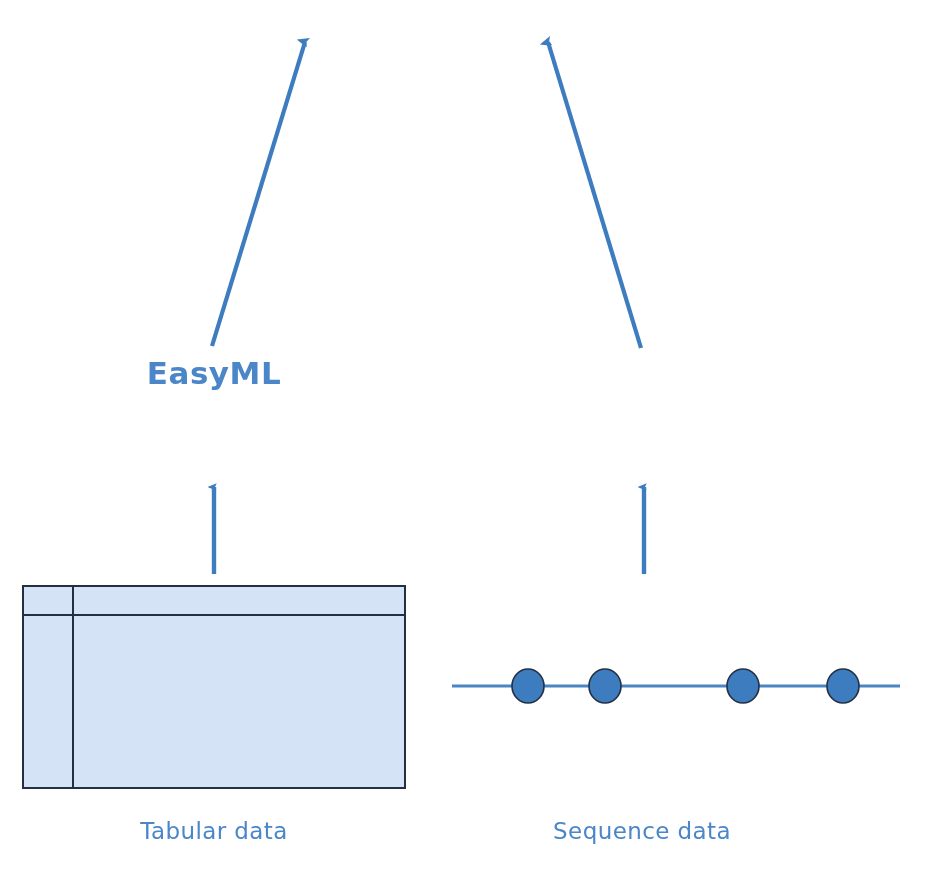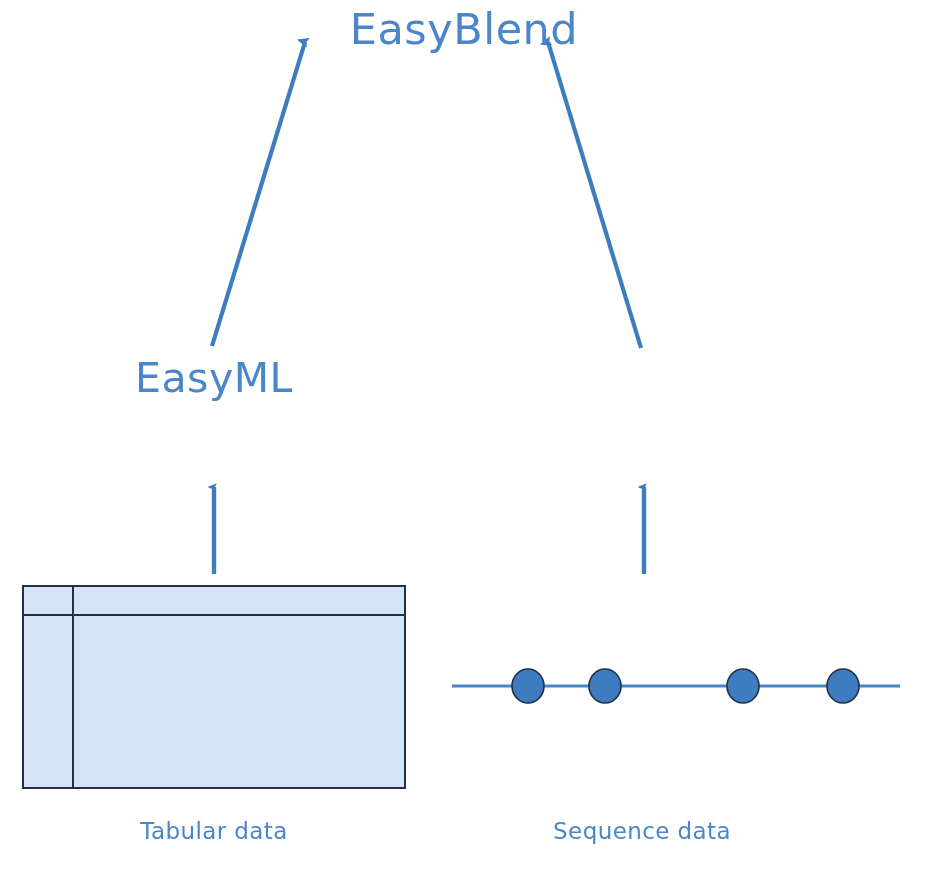--- a/index.html
+++ b/index.html
@@ -34,21 +34,22 @@
     font-family: "DejaVu Sans", "Liberation Sans", sans-serif;
     font-weight: 400;
     white-space: nowrap;
     letter-spacing: 0.5px;
     line-height: 1;
   }
   .node-label.top-level {
     font-size: 43px;
   }
   .node-label.mid-level {
-    font-size: 41px;
+    font-size: 31px;
+    font-weight: bold;
   }
   .caption-label {
     position: absolute;
     color: #4a86c8;
     font-family: "DejaVu Sans", "Liberation Sans", sans-serif;
     font-size: 23px;
     font-weight: 400;
     white-space: nowrap;
     letter-spacing: 0.4px;
     line-height: 1;
@@ -91,21 +92,20 @@
 
     <line x1="214" y1="574" x2="214" y2="487" stroke="#3d7cbf" stroke-width="4.4" marker-end="url(#arrowhead-up)"></line>
 
     <line x1="644" y1="574" x2="644" y2="487" stroke="#3d7cbf" stroke-width="4.4" marker-end="url(#arrowhead-up)"></line>
 
     <line x1="212" y1="346" x2="305" y2="42" stroke="#3d7cbf" stroke-width="4.2" marker-end="url(#arrowhead-diag)"></line>
 
     <line x1="641" y1="348" x2="548" y2="42" stroke="#3d7cbf" stroke-width="4.2" marker-end="url(#arrowhead-diag)"></line>
   </svg>
 
-  <div id="label-easyblend" class="node-label top-level">EasyBlend</div>
 
   <div id="label-easyml" class="node-label mid-level">EasyML</div>
 
 
   <div id="caption-tabular" class="caption-label">Tabular data</div>
 
   <div id="caption-sequence" class="caption-label">Sequence data</div>
 
 </div>
 

